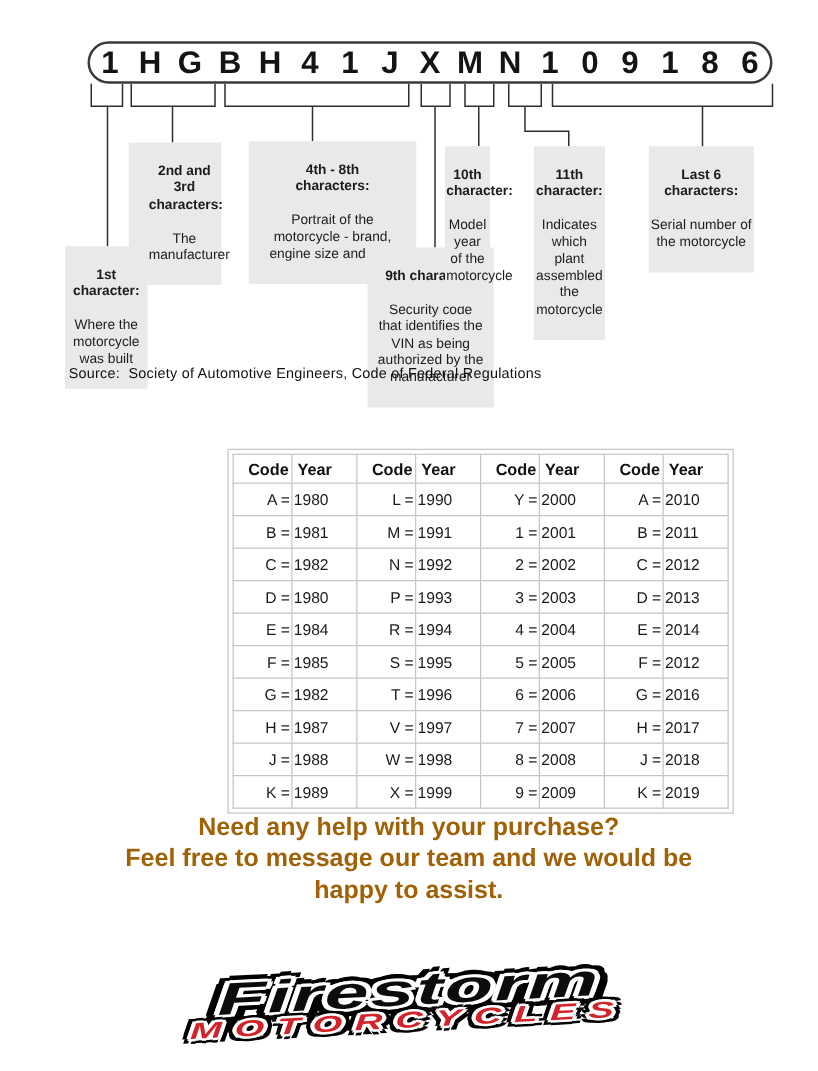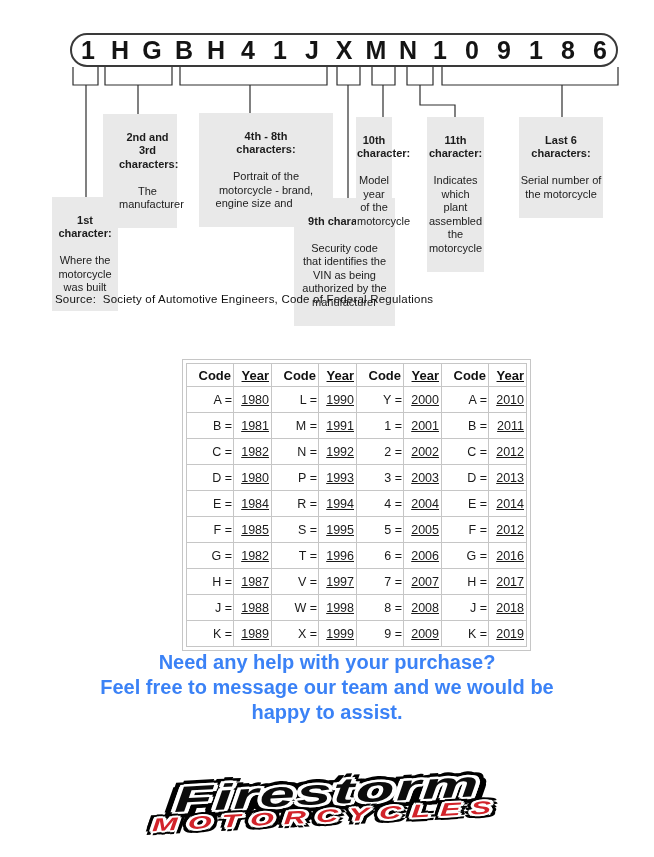--- a/index.html
+++ b/index.html
@@ -47,26 +47,26 @@
   table.codes{border-collapse:collapse;}
   table.codes th, table.codes td{
     border:1px solid #c6c6c6;vertical-align:middle;
   }
   table.codes th{
     font-size:13px;font-weight:bold;text-align:left;height:22px;
     padding:0 2px 0 4px;color:#111;
   }
   table.codes td{font-size:12.5px;height:23px;color:#1a1a1a;}
   table.codes .code{width:39px;text-align:right;padding-left:5px;}
-  table.codes .year{width:31px;text-align:right;padding-right:2px;text-decoration:underline;}
+  table.codes .year{width:31px;padding-right:16px;}
 
   
   .help-text{
     position:absolute;left:0;top:650px;width:654px;text-align:center;
-    font-size:20px;font-weight:bold;line-height:25px;color:#3b82f6;
+    font-size:20px;font-weight:bold;line-height:25px;color:#a16207;
     white-space:pre-line;
   }
 
   
   .logo{
     position:absolute;left:50%;top:772px;width:420px;
     transform:translateX(-50%) rotate(-3deg);
     text-align:center;
   }
   .logo-inner{transform:skewX(-4deg);}

